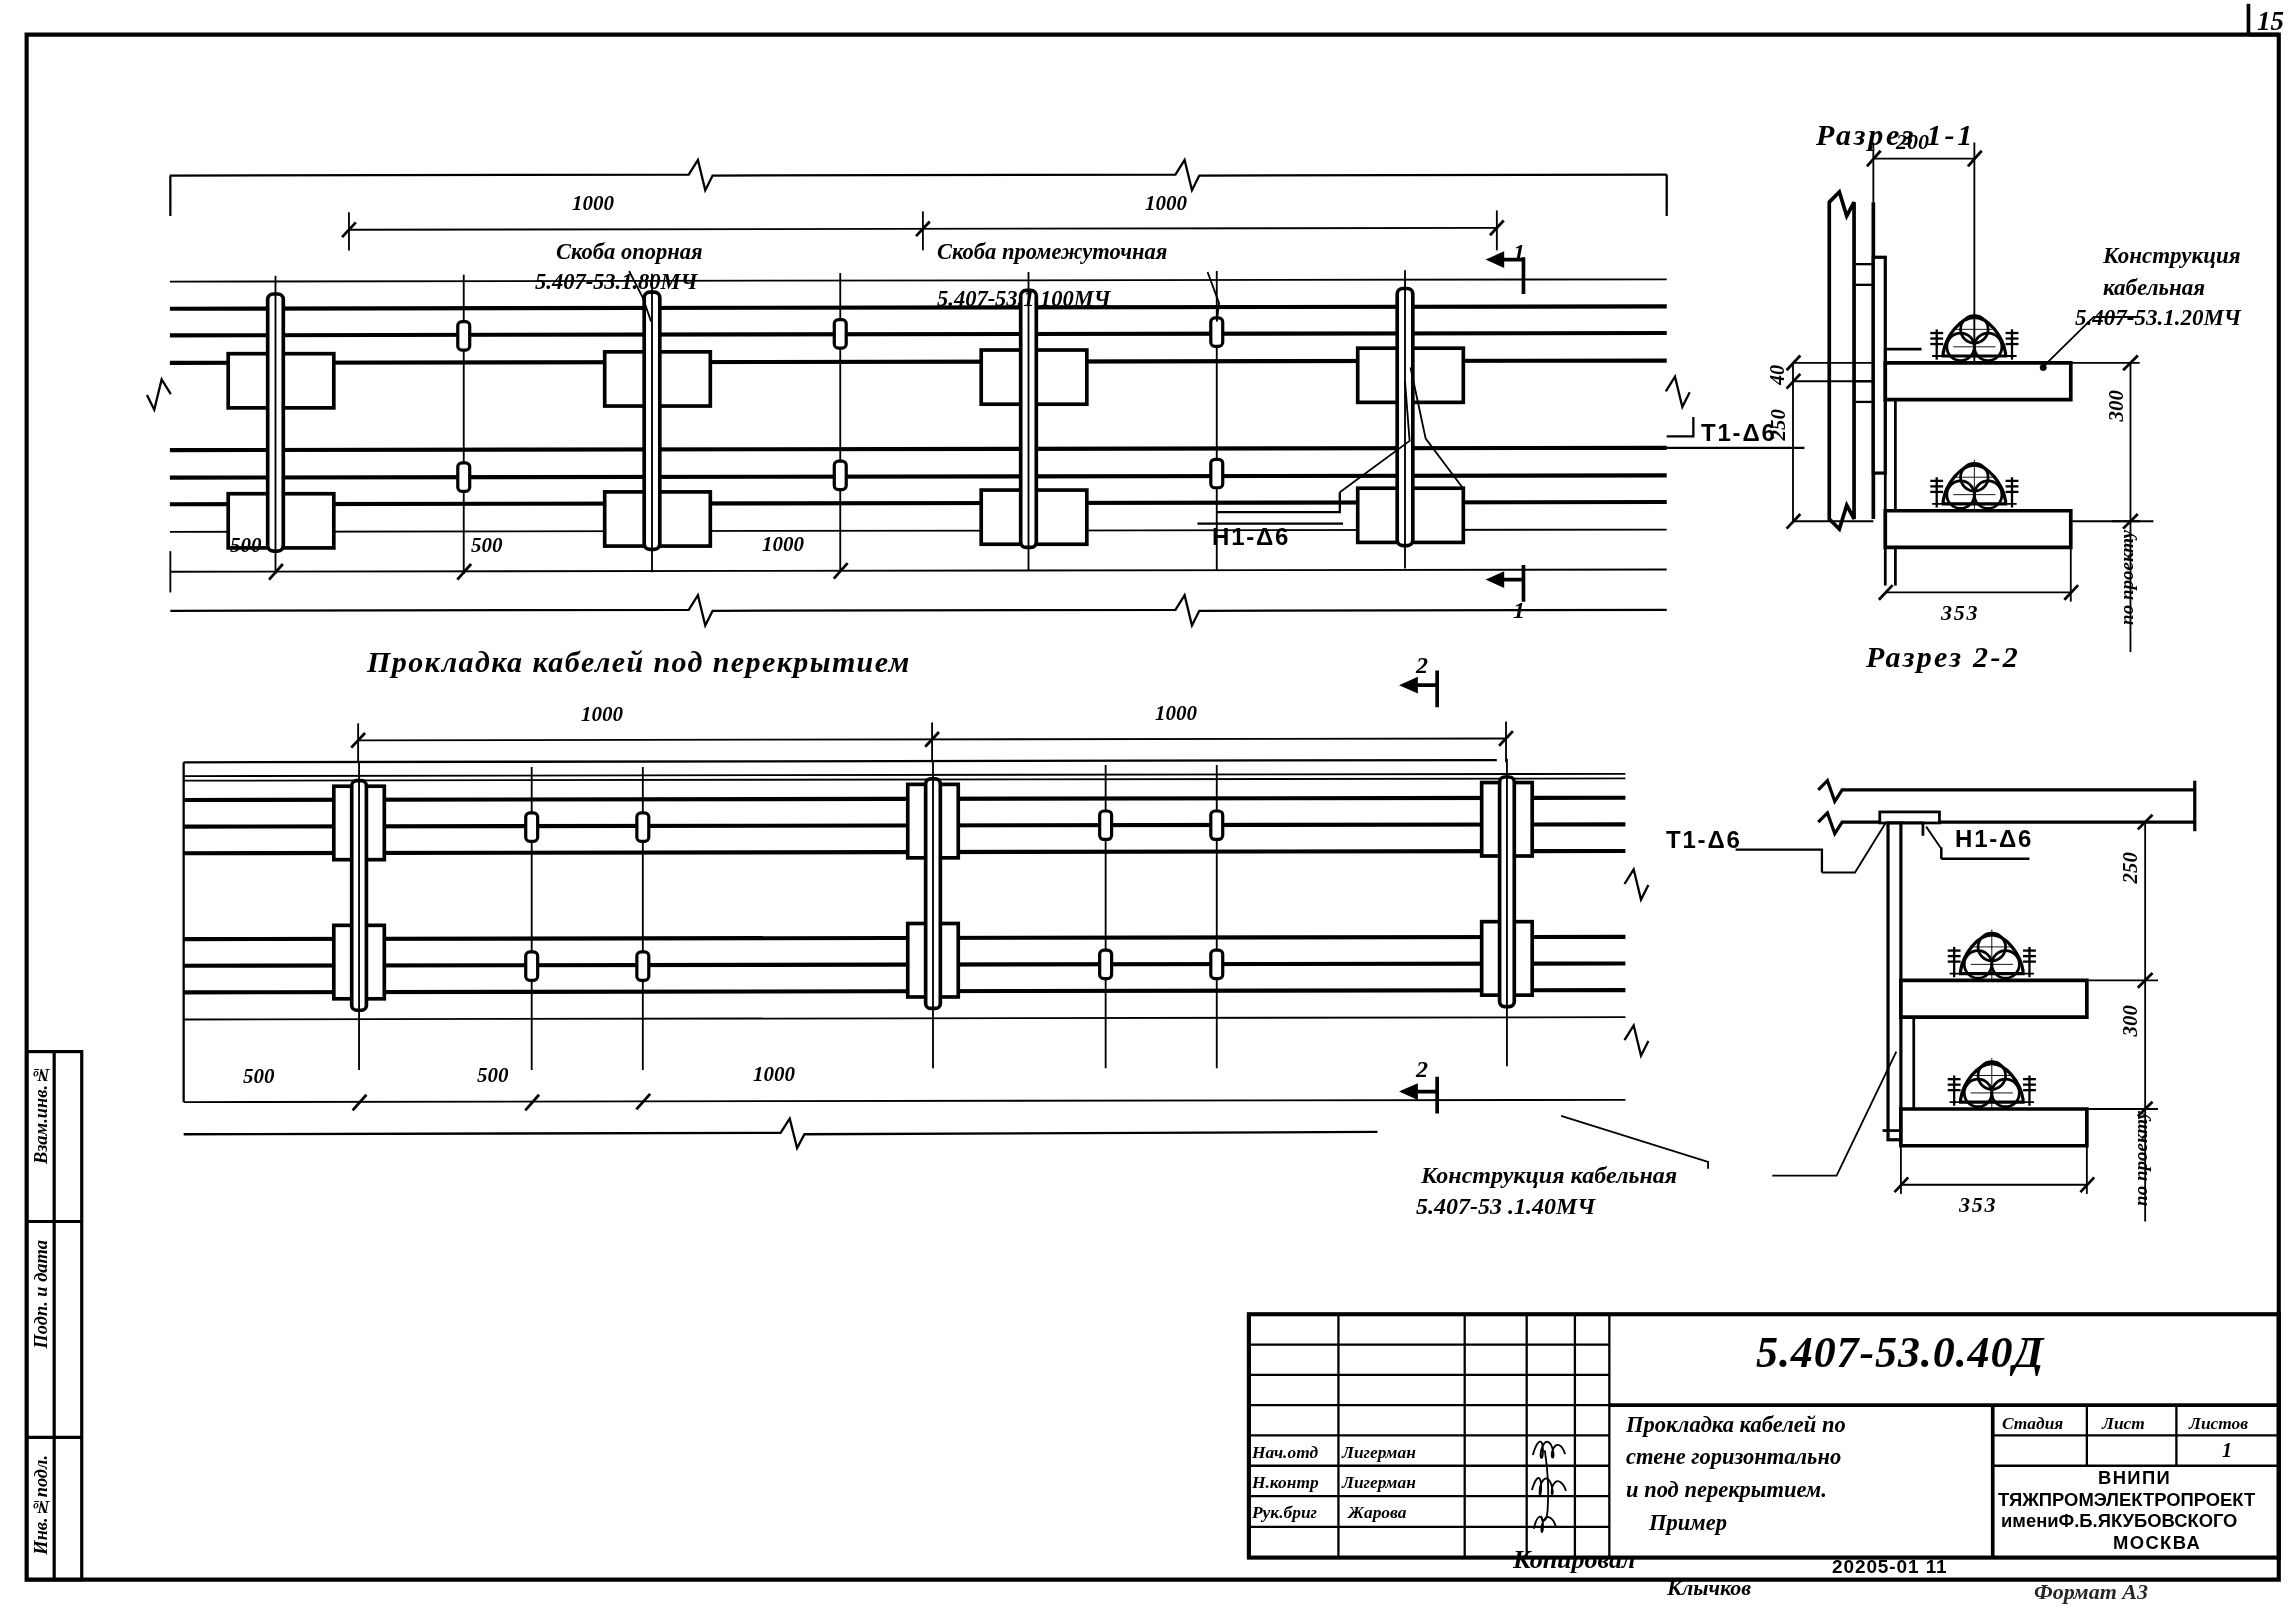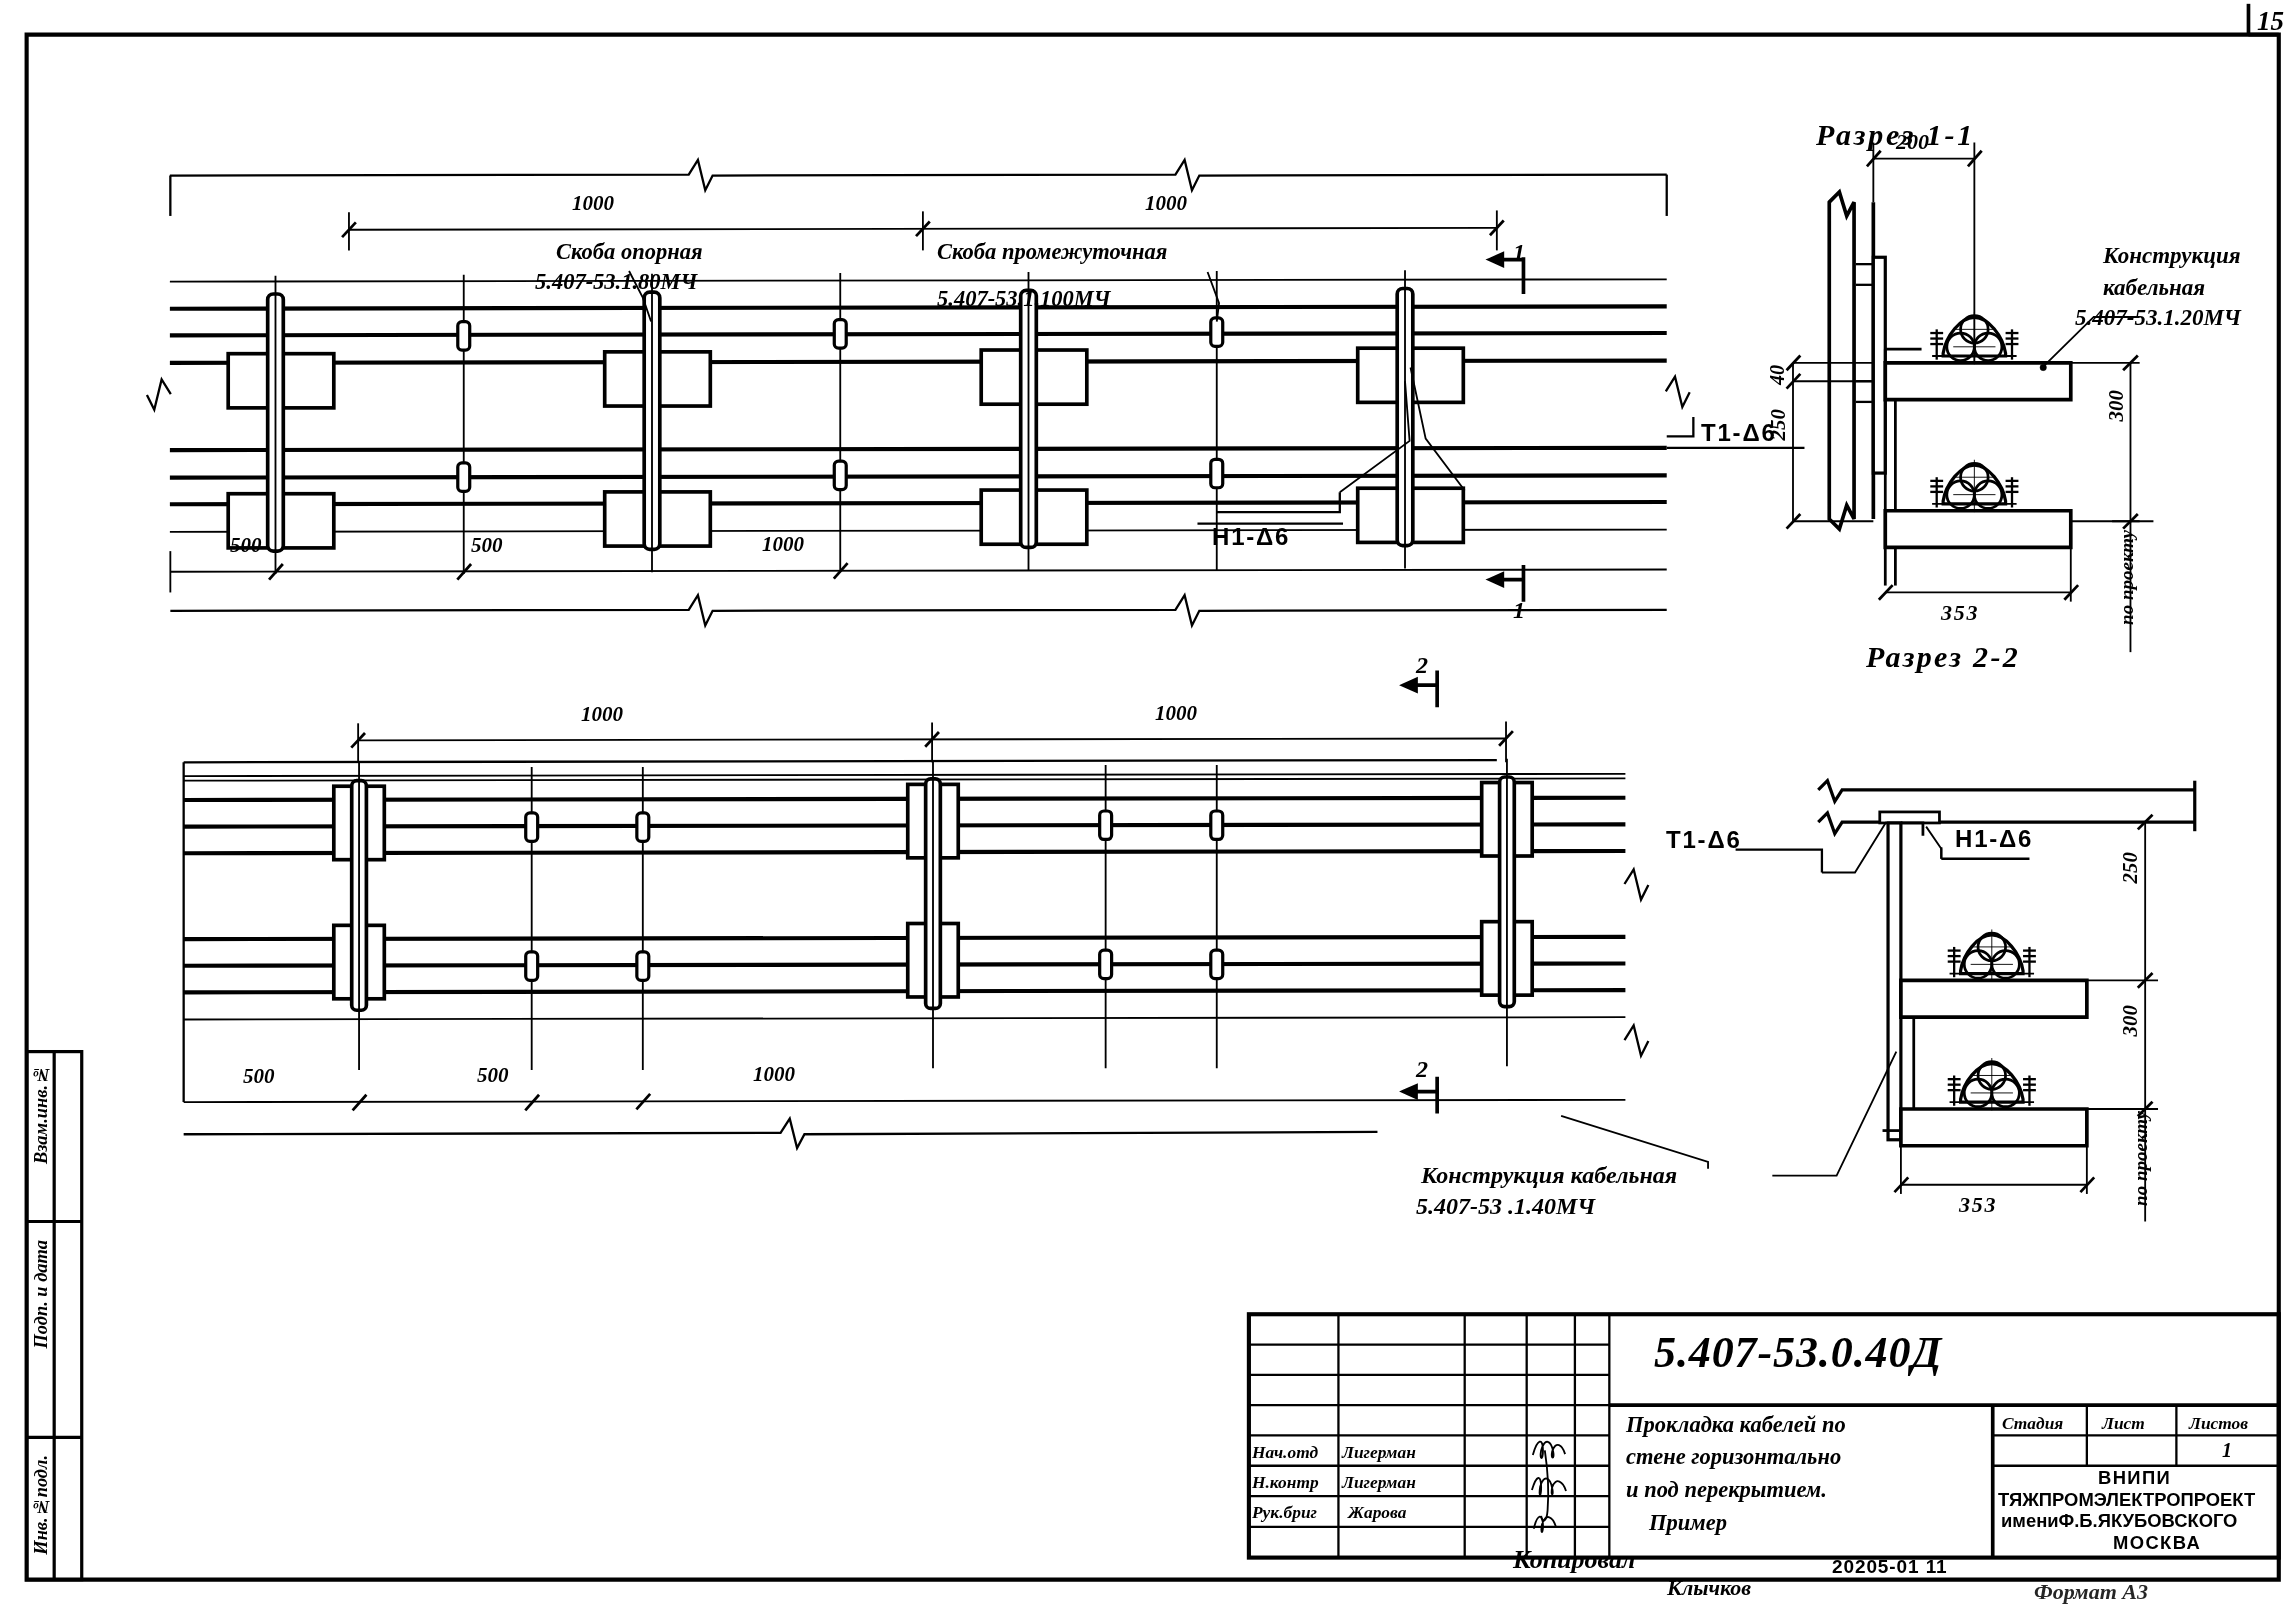--- a/index.html
+++ b/index.html
@@ -475,20 +475,21 @@
 <div class="abs blk lbl" style="left:1701px;top:419px;font-size:24px;letter-spacing:1.8px;">Т1-Δ6</div>
 <div class="abs blk lbl" style="left:1212px;top:523px;font-size:24px;letter-spacing:1.8px;">Н1-Δ6</div>
 
 <div class="abs hand lbl" style="left:1513px;top:239px;font-size:24px;">1</div>
 <div class="abs hand lbl" style="left:1513px;top:597px;font-size:24px;">1</div>
 
 <div class="abs hand lbl" style="left:230px;top:533px;font-size:21px;">500</div>
 <div class="abs hand lbl" style="left:471px;top:533px;font-size:21px;">500</div>
 <div class="abs hand lbl" style="left:762px;top:532px;font-size:21px;">1000</div>
 
+<div class="abs hand lbl" style="left:367px;top:645px;font-size:30px;letter-spacing:1.4px;">Прокладка  кабелей  под  перекрытием</div>
 
 <div class="abs hand lbl" style="left:581px;top:702px;font-size:21px;">1000</div>
 <div class="abs hand lbl" style="left:1155px;top:701px;font-size:21px;">1000</div>
 
 <div class="abs hand lbl" style="left:1416px;top:652px;font-size:24px;">2</div>
 <div class="abs hand lbl" style="left:1416px;top:1056px;font-size:24px;">2</div>
 
 <div class="abs hand lbl" style="left:243px;top:1064px;font-size:21px;">500</div>
 <div class="abs hand lbl" style="left:477px;top:1063px;font-size:21px;">500</div>
 <div class="abs hand lbl" style="left:753px;top:1062px;font-size:21px;">1000</div>
@@ -517,21 +518,21 @@
 
 <div class="abs hand lbl vtext" style="left:2118px;top:852px;font-size:21px;">250</div>
 <div class="abs hand lbl vtext" style="left:2118px;top:1005px;font-size:21px;">300</div>
 <div class="abs hand lbl" style="left:1959px;top:1192px;font-size:22px;letter-spacing:1.8px;">353</div>
 <div class="abs hand lbl vtext" style="left:2130px;top:1111px;font-size:19px;">по проекту</div>
 
 <div class="abs hand lbl vtext" style="left:31px;top:1065px;font-size:18.4px;">Взам.инв.№</div>
 <div class="abs hand lbl vtext" style="left:31px;top:1240px;font-size:18.4px;">Подп. и дата</div>
 <div class="abs hand lbl vtext" style="left:31px;top:1455px;font-size:18.4px;">Инв.№подл.</div>
 
-<div class="abs hand lbl" style="left:1654px;top:1327px;font-size:44px;letter-spacing:0.9px;text-align:center;">5.407-53.0.40Д</div>
+<div class="abs hand lbl" style="left:1756px;top:1327px;font-size:44px;letter-spacing:0.9px;text-align:center;">5.407-53.0.40Д</div>
 
 <div class="abs hand lbl" style="left:1626px;top:1412px;font-size:22.5px;">Прокладка кабелей по</div>
 <div class="abs hand lbl" style="left:1626px;top:1444px;font-size:22.5px;">стене  горизонтально</div>
 <div class="abs hand lbl" style="left:1626px;top:1477px;font-size:22.5px;">и под  перекрытием.</div>
 <div class="abs hand lbl" style="left:1649px;top:1510px;font-size:22.5px;">Пример</div>
 
 <div class="abs hand lbl" style="left:2002px;top:1413px;font-size:17.4px;">Стадия</div>
 <div class="abs hand lbl" style="left:2102px;top:1413px;font-size:17.4px;">Лист</div>
 <div class="abs hand lbl" style="left:2189px;top:1413px;font-size:17.4px;">Листов</div>
 <div class="abs hand lbl" style="left:2222px;top:1439px;font-size:20px;">1</div>

